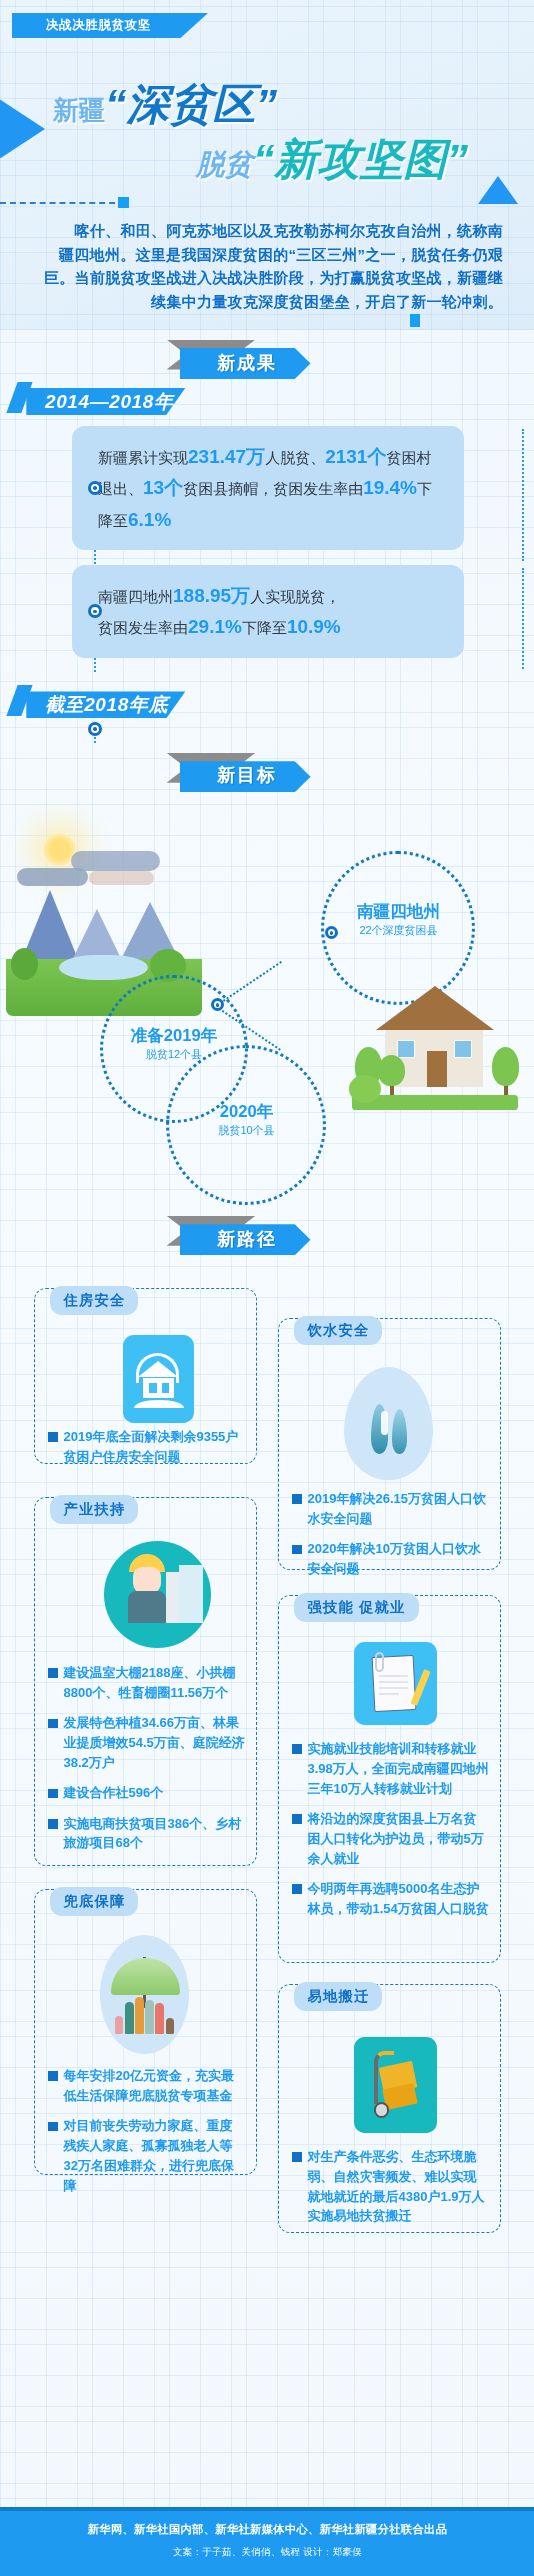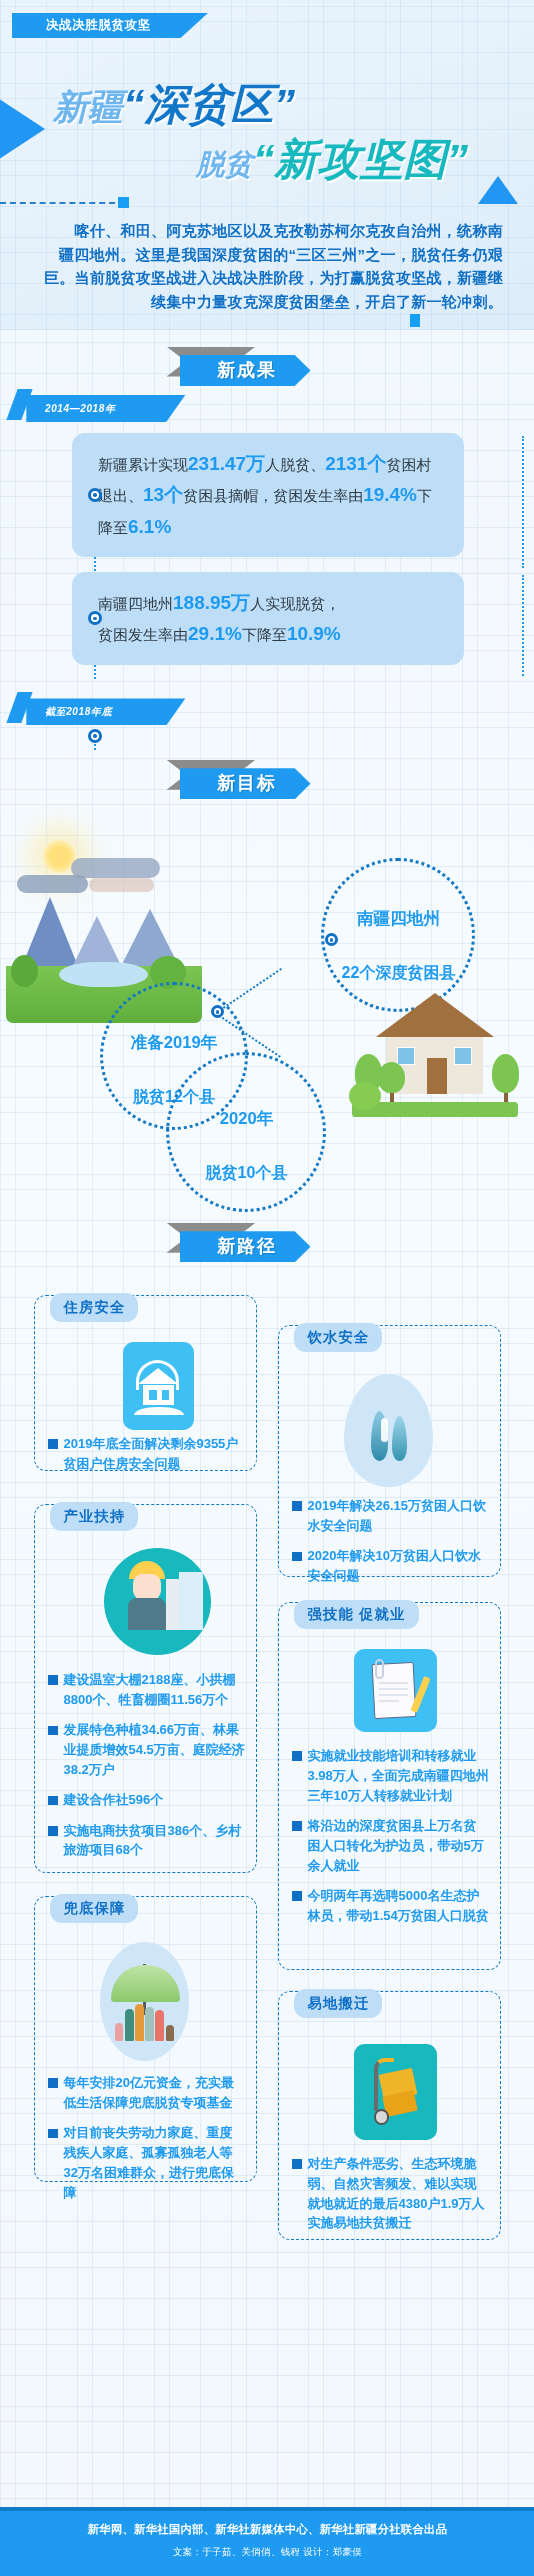--- a/index.html
+++ b/index.html
@@ -39,21 +39,21 @@
     width:0;height:0;
     border-top:46px solid transparent;
     border-bottom:46px solid transparent;
     border-left:70px solid #2196F3;
   }
   .hero-title1 {
     position:absolute; left:53px; top:83px;
     font-size:43px; font-weight:bold; line-height:1;
     white-space:nowrap;
   }
-  .hero-title1 .sml { color:#6FB6EE; font-size:35px; font-style:italic;
+  .hero-title1 .sml { color:#6FB6EE; font-size:26px; 
     text-shadow:1.2px 1.8px 0 rgba(255,255,255,.85);text-align:right; }
   .hero-title1 .big { color:#1277C8; font-style:italic;
     text-shadow:1.8px 2.4px 0 rgba(255,255,255,.9); }
   .hero-title2 {
     position:absolute; left:196px; top:138px;
     font-size:43px; font-weight:bold; line-height:1;
     white-space:nowrap;
     text-align:center;
   }
   .hero-title2 .sml { color:#6FB6EE; font-size:28.5px; font-style:italic;
@@ -102,21 +102,21 @@
     position:absolute; left:0; top:0; width:15.4px; height:31px;
     background:#1E9BF0; transform:skewX(-20deg);
   }
   .yeartag .bar {
     position:absolute; left:14.3px; top:6px; width:159px; height:27px;
     background:#1E9BF0;
     clip-path: polygon(0 0, 100% 0, 88% 100%, 0 100%);
   }
   .yeartag .txt {
     position:absolute; left:33px; top:7.1px; color:#fff;
-    font-size:10px; font-weight:bold; font-style:italic; line-height:26px;
+    font-size:19px; font-weight:bold; font-style:italic; line-height:26px;
     letter-spacing:0.6px;
   }
 
   
   .tl { position:relative; }
   .tl-spine { position:absolute; left:94px; top:0; bottom:0; width:0;
      border-left:2.4px dotted #1E9BF0; }
   .tl-row { position:relative; display:flex; align-items:center; padding:0 0 14.3px 0; }
   .tl-dot {
     position:absolute; left:88px; width:14.3px; height:14.3px; border-radius:50%;
@@ -156,21 +156,21 @@
   .house-win { position:absolute; top:65px; width:18px;height:18px;background:#7FC4E8;border:1.8px solid #fff; }
   .house-ground { position:absolute; left:0; bottom:13px; width:166px; height:15.4px; background:#7CC551; border-radius:3.6px; }
   .tree { position:absolute; bottom:26px; }
   .tree .crown { width:27px;height:39px;background:#7CC551;border-radius:50% 50% 45% 45%; }
   .tree .trunk { width:4.8px;height:10.7px;background:#8a6239;margin:0 auto; }
   .bush { position:absolute; border-radius:50%; background:#86CC52; }
 
   .bubble { position:absolute; border-radius:50%; border:3px dotted #1479C4; }
   .bub-label { position:absolute; text-align:center; white-space:nowrap; }
   .bub-label .t1 { color:#1E9BF0; font-size:16.6px; font-weight:bold; line-height:1.25; }
-  .bub-label .t2 { color:#1E9BF0; font-size:16px; font-weight:bold; line-height:1.35;margin-top:32px; }
+  .bub-label .t2 { color:#1E9BF0; font-size:11px; font-weight:normal; line-height:1.35; }
   .node-dot { position:absolute; width:13px;height:13px;border-radius:50%;
      background:#fff;border:3px solid #1070C6; z-index:4; }
   .node-dot:after{content:"";position:absolute;left:1.8px;top:1.8px;width:3.6px;height:3.6px;border-radius:50%;background:#1070C6;}
   .conn { position:absolute; height:0; border-top:2.4px dotted #1479C4; transform-origin:0 0; }
 
   
   .paths { position:relative; padding:0 0 24px 0; }
   .pcard {
     position:absolute; border:1.8px dashed #1479C4; border-radius:12px;
     background:transparent; padding:0;
@@ -270,21 +270,21 @@
       <span class="sml">脱贫</span><span class="big">“新攻坚图”</span>
     </div>
 
     <div class="hero-tri"></div>
     <div class="hero-dash"></div>
     <div class="hero-dash-sq"></div>
     <div class="hero-body">喀什、和田、阿克苏地区以及克孜勒苏柯尔克孜自治州，统称南疆四地州。这里是我国深度贫困的“三区三州”之一，脱贫任务仍艰巨。当前脱贫攻坚战进入决战决胜阶段，为打赢脱贫攻坚战，新疆继续集中力量攻克深度贫困堡垒，开启了新一轮冲刺。</div>
     <div class="hero-sq-b"></div>
   </div>
 
-  <div style="position:relative;padding-top:13px;">
+  <div style="position:relative;padding-top:6px;">
     <div class="banner">
       <div class="grey"></div>
       <div class="blue"></div>
       <div class="txt">新成果</div>
     </div>
 
     <div class="yeartag">
       <div class="slash"></div>
       <div class="bar"></div>
       <div class="txt">2014—2018年</div>
@@ -320,21 +320,21 @@
       <div class="tl-spine"></div>
 
       <div class="tl-row">
         <div class="tl-dot"></div>
       </div>
 
     </div>
   </div>
 
   <div class="goals">
-    <div class="banner" style="margin-top:6px;">
+    <div class="banner" style="margin-top:6px;font-family:Liberation Mono, monospace;">
       <div class="grey"></div>
       <div class="blue"></div>
       <div class="txt">新目标</div>
     </div>
 
     <div class="scene-left">
       <div class="sun"></div>
       <div class="cloud" style="left:10.7px;top:48px;width:71px;height:18px;"></div>
       <div class="cloud" style="left:65px;top:31px;width:89px;height:20px;opacity:.75;"></div>
       <div class="cloud" style="left:83px;top:51px;width:65px;height:14.3px;background:#d9bdb0;opacity:.6;"></div>

